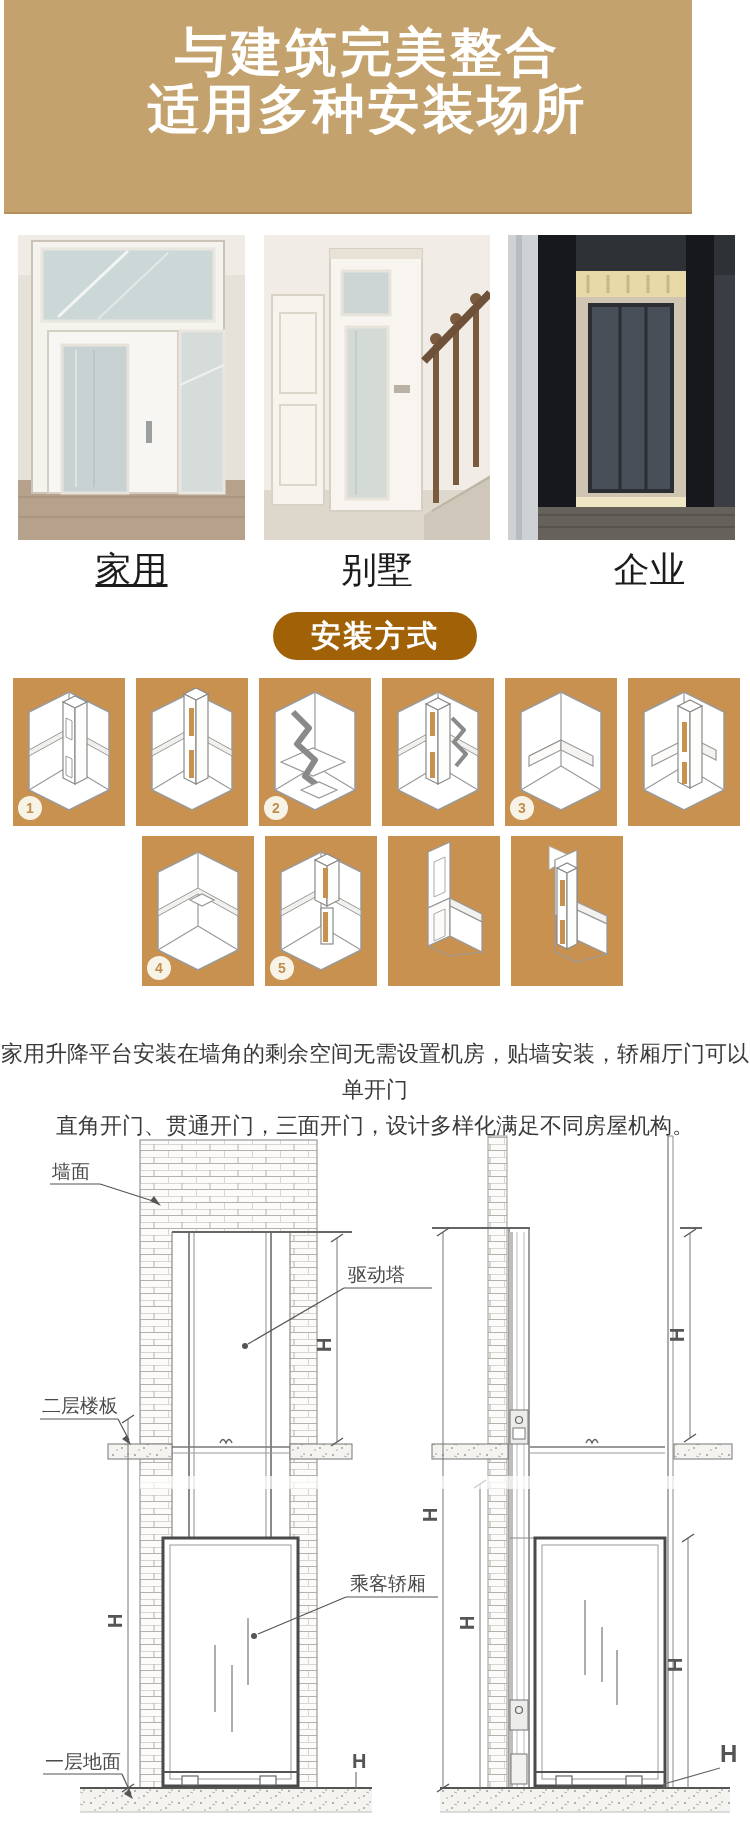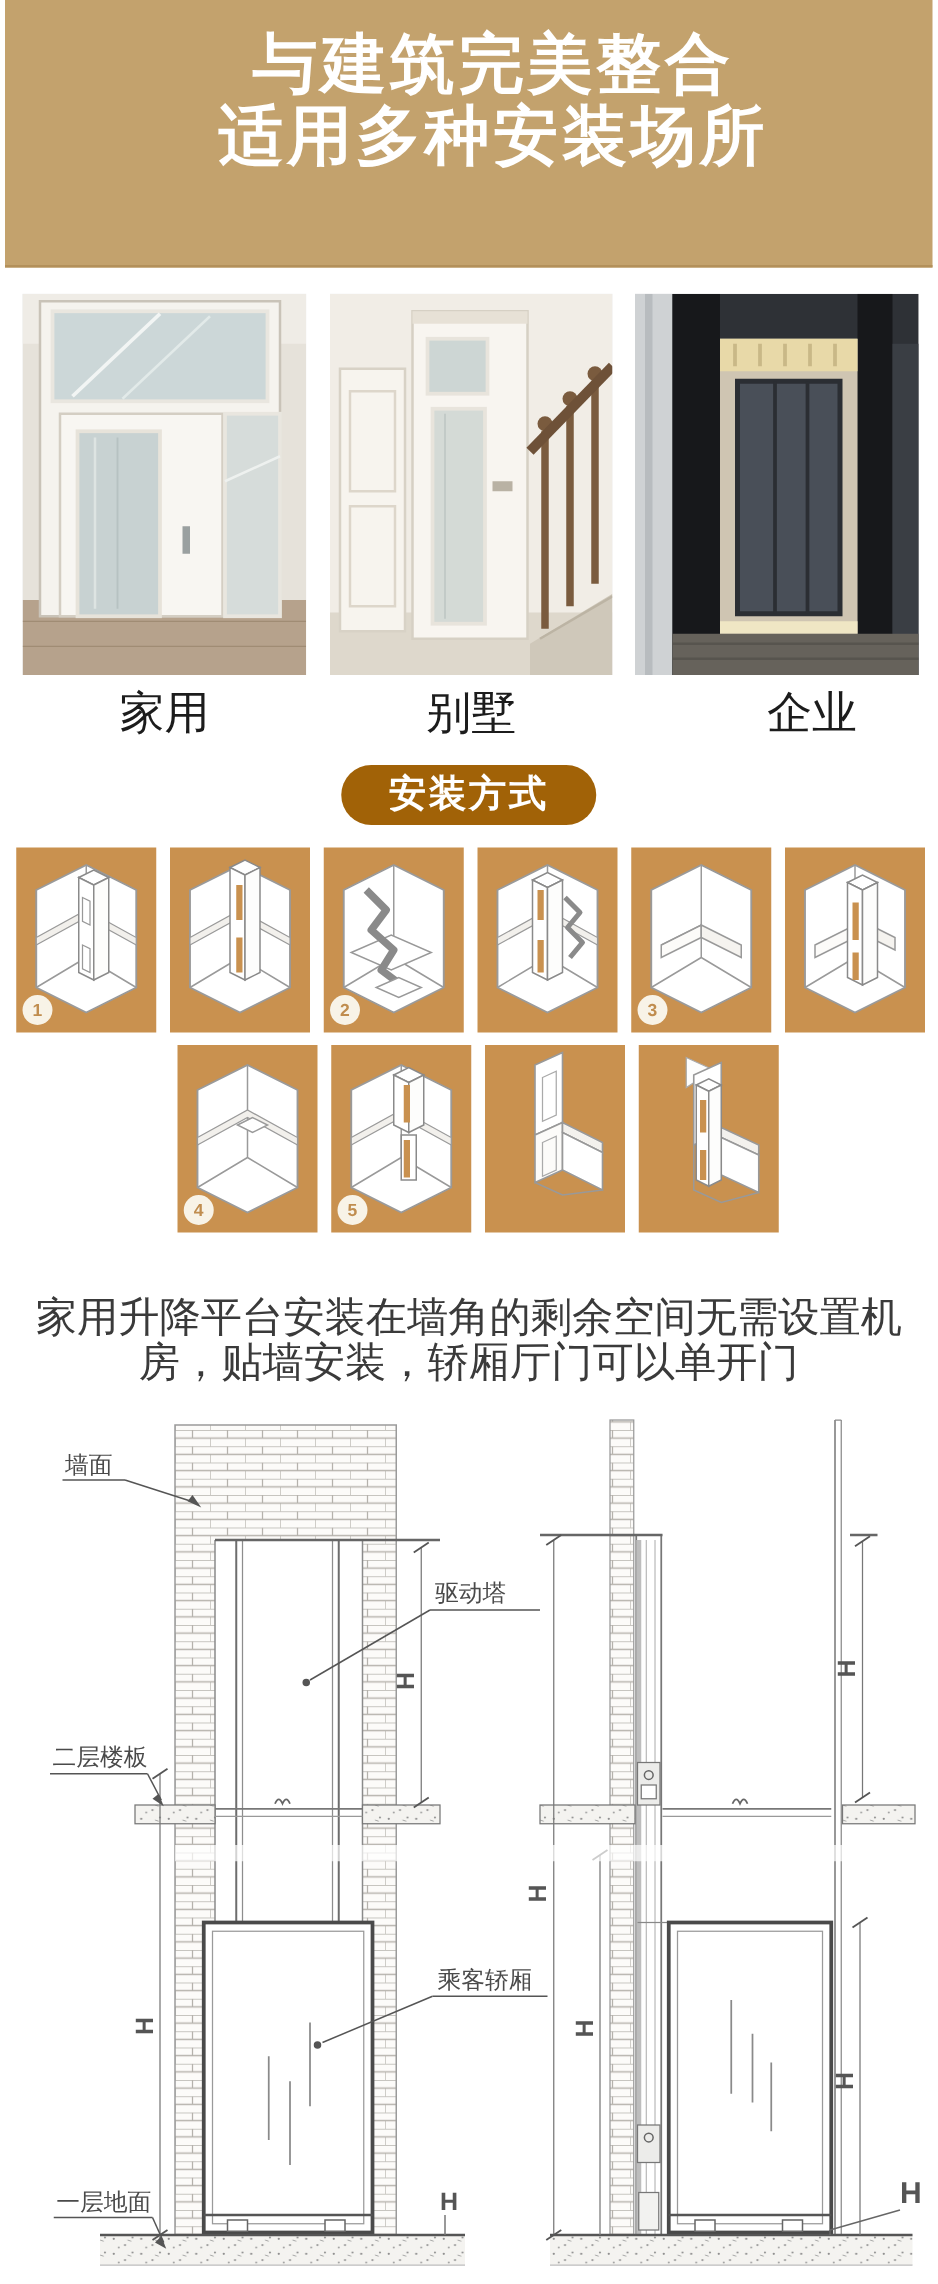--- a/index.html
+++ b/index.html
@@ -4,21 +4,21 @@
 <style>
   html,body{margin:0;padding:0;}
   body{
     width:750px;height:1827px;position:relative;background:#fff;
     font-family:"Liberation Sans","DejaVu Sans",sans-serif;overflow:hidden;
   }
   .abs{position:absolute;}
 
   
   .banner{
-    left:4px;top:0;width:742px;height:214px;background:#c3a26d;
+    left:4px;top:0;width:688px;height:214px;background:#c3a26d;
     text-align:center;color:#fff;box-sizing:border-box;padding-top:24px;
     border-bottom:2px solid #b3905a;
     padding-left:39px;
   }
   .banner .t{font-size:52px;font-weight:700;line-height:57px;letter-spacing:3px;}
   .banner .sub{margin-top:12px;font-size:17px;font-weight:400;letter-spacing:2.5px;opacity:.92;}
 
   
   .photo{top:235px;height:305px;overflow:hidden;background:#eee;}
   .photo svg{display:block;}
@@ -32,21 +32,21 @@
 
   
   .tile{background:#c9914f;overflow:hidden;}
   .tile svg{display:block;}
   .tile .num{
     position:absolute;left:5px;bottom:6px;width:24px;height:24px;border-radius:50%;
     background:#f8f3e7;color:#c08d4f;font-size:14px;font-weight:700;text-align:center;line-height:24px;
   }
 
   
-  .desc{left:0;top:1036px;width:750px;text-align:center;color:#3a3a3a;font-size:33px;line-height:36px;}
+  .desc{left:0;top:1036px;width:750px;text-align:center;color:#3a3a3a;font-size:22px;line-height:36px;}
 
   
   .techdraw{left:0;top:1128px;width:750px;height:699px;}
   .techdraw text{font-family:"Liberation Sans","DejaVu Sans",sans-serif;}
   .cadlabel{font-size:19px;fill:#4a4a4a;}
   .dimH{font-size:20px;fill:#555;font-weight:600;}
 </style>
 </head>
 <body>
 
@@ -119,21 +119,21 @@
     <rect x="82" y="70" width="82" height="186" fill="#494f58" stroke="#2b2e33" stroke-width="4"></rect>
     <line x1="112" y1="70" x2="112" y2="256" stroke="#2b2e33" stroke-width="3"></line>
     <line x1="138" y1="70" x2="138" y2="256" stroke="#2b2e33" stroke-width="3"></line>
     <rect x="68" y="262" width="110" height="10" fill="#efe6c4"></rect>
     <rect x="30" y="272" width="197" height="33" fill="#66625b"></rect>
     <line x1="30" y1="280" x2="227" y2="280" stroke="#57544e" stroke-width="2"></line>
     <line x1="30" y1="292" x2="227" y2="292" stroke="#57544e" stroke-width="2"></line>
   </svg>
 </div>
 
-<div class="abs scene-label" style="left:18px;width:227px;">家用</div>
+<div class="abs scene-label" style="left:18px;width:227px;text-decoration:underline;">家用</div>
 <div class="abs scene-label" style="left:264px;width:226px;">别墅</div>
 <div class="abs scene-label" style="left:536px;width:227px;">企业</div>
 
 <div class="abs badge">安装方式</div>
 
 <div class="abs tile" style="left:13px;top:678px;width:112px;height:148px;">
   <svg width="112" height="148" viewBox="0 0 112 148">
     <polygon points="16,34 56,14 96,34 96,112 56,132 16,112" fill="#fff" stroke="#9a9a9a" stroke-width="1.5"></polygon>
     <path d="M56,14 V88 M16,112 L56,88 M96,112 L56,88" fill="none" stroke="#9a9a9a" stroke-width="1.2"></path>
     <path d="M16,72 L56,50 L96,72 L96,78 L56,56 L16,78 Z" fill="#f2f0ec" stroke="#9a9a9a" stroke-width="1"></path>
@@ -248,20 +248,21 @@
     <polygon points="46,32 46,108 56,113 56,37" fill="#fff" stroke="#8a8a8a" stroke-width="1.2"></polygon>
     <polygon points="66,32 66,108 56,113 56,37" fill="#fdfdfc" stroke="#8a8a8a" stroke-width="1.2"></polygon>
     <rect x="49" y="44" width="5" height="26" fill="#c9914f"></rect>
     <rect x="49" y="84" width="5" height="24" fill="#c9914f"></rect>
     <path d="M44,80 L44,116 L66,126 L96,118" fill="none" stroke="#999" stroke-width="1.2"></path>
   </svg>
 </div>
 
 <div class="abs desc">
   <div>家用升降平台安装在墙角的剩余空间无需设置机房，贴墙安装，轿厢厅门可以单开门</div>
+  <div>直角开门、贯通开门，三面开门，设计多样化满足不同房屋机构。</div>
 </div>
 
 <svg class="abs techdraw" width="750" height="699" viewBox="0 1128 750 699">
   <defs>
     <pattern id="brick" width="28" height="13" patternUnits="userSpaceOnUse">
       <rect width="28" height="13" fill="#fcfbf9"></rect>
       <path d="M0,0 H28 M0,6.5 H28 M14,0 V6.5 M0,6.5 V13" stroke="#b5b2ac" stroke-width="1" fill="none"></path>
     </pattern>
     <pattern id="speck" width="22" height="12" patternUnits="userSpaceOnUse">
       <rect width="22" height="12" fill="#f4f3f0"></rect>

